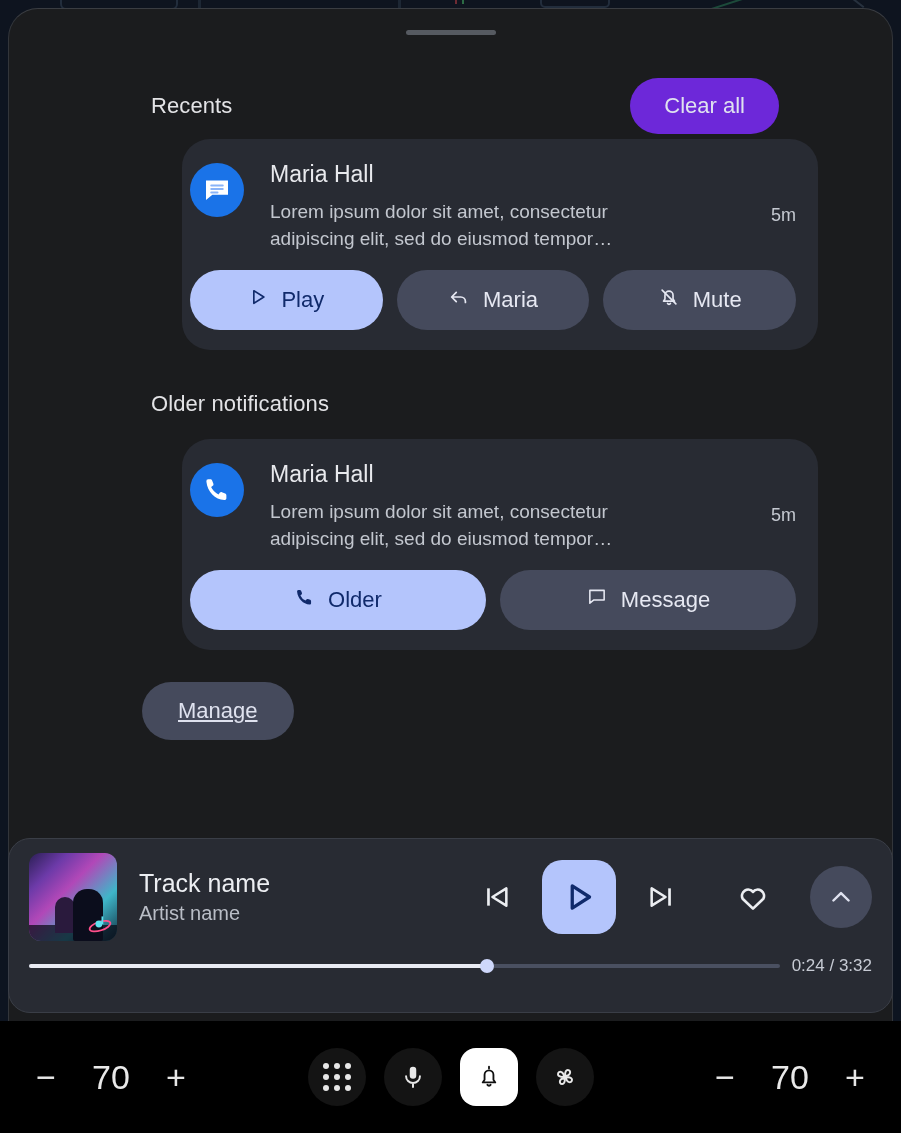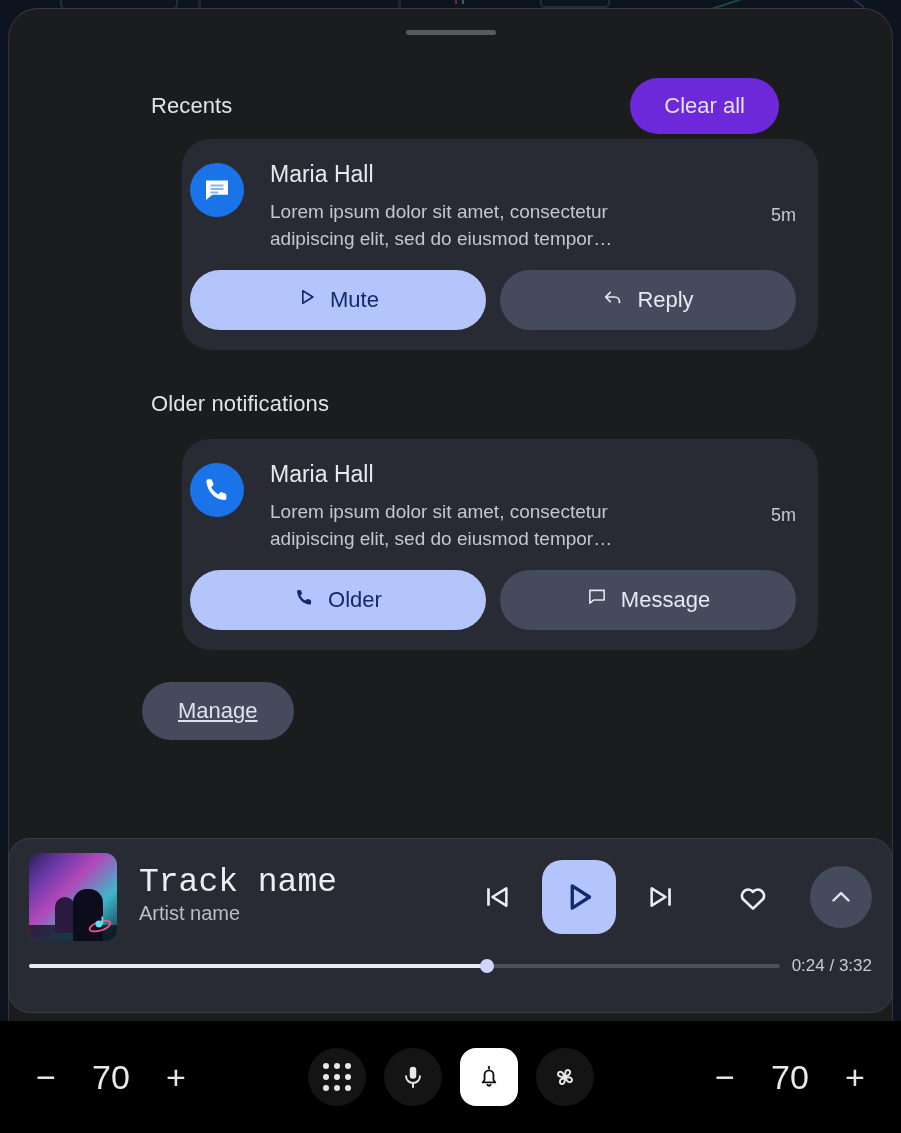--- a/index.html
+++ b/index.html
@@ -122,21 +122,21 @@
   }
   .aa-silhouette2 {
     position:absolute; left:26px; bottom:8px; width:20px; height:36px;
     background:#2a1a3d; border-radius:10px 10px 0 0;
   }
   .aa-ground { position:absolute; left:0; bottom:0; width:100%; height:16px; background:rgba(8,8,20,.72); }
   .aa-logo {
     position:absolute; right:4px; bottom:4px; width:26px; height:26px;
   }
   .media-meta { margin-left: 22px; flex: 1; }
-  .track-name { color: #eceef2; font-size: 33px; line-height: 30px; font-family: Liberation Mono, monospace; }
+  .track-name { color: #eceef2; font-size: 25px; line-height: 30px; }
   .artist-name { color: #b9bdc6; font-size: 20px; margin-top: 4px; }
   .media-controls { display: flex; align-items: center; gap: 0; }
   .mc { display:flex; align-items:center; justify-content:center; cursor:pointer; }
   .mc-prev, .mc-next { width: 62px; height: 62px; }
   .mc-play {
     width: 74px; height: 74px; border-radius: 20px; background: #b4c5fc;
     margin: 0 14px;
   }
   .mc-fav { width: 66px; height: 66px; margin-left: 28px; }
   .mc-expand {
@@ -229,29 +229,39 @@
           <div class="card-time">5m</div>
         </div>
       </div>
       <div class="actions">
         <button class="action-btn primary">
           <span>
             <svg width="20" height="20" viewBox="0 0 24 24" aria-hidden="true">
               <path d="M7 4.5l12 7.5-12 7.5z" fill="none" stroke="#102a6b" stroke-width="2" stroke-linejoin="round"></path>
             </svg>
           </span>
-          <span>Mute</span>
+          <span>Play</span>
         </button>
         <button class="action-btn secondary">
           <span>
             <svg width="22" height="22" viewBox="0 0 24 24" aria-hidden="true">
               <path d="M9 7L4 12l5 5M4 12h10a5 5 0 015 5v1" fill="none" stroke="#e6e8f2" stroke-width="1.9" stroke-linecap="round" stroke-linejoin="round"></path>
             </svg>
           </span>
-          <span>Reply</span>
+          <span>Maria</span>
+        </button>
+        <button class="action-btn secondary">
+          <span>
+            <svg width="22" height="22" viewBox="0 0 24 24" aria-hidden="true">
+              <path d="M6 16.5h12l-1.6-2.2V10a4.4 4.4 0 00-8.8 0v4.3z" fill="none" stroke="#e6e8f2" stroke-width="1.8" stroke-linejoin="round"></path>
+              <path d="M10.4 19a1.8 1.8 0 003.2 0" fill="none" stroke="#e6e8f2" stroke-width="1.8" stroke-linecap="round"></path>
+              <path d="M4.5 4.5l15 15" stroke="#e6e8f2" stroke-width="1.8" stroke-linecap="round"></path>
+            </svg>
+          </span>
+          <span>Mute</span>
         </button>
       </div>
     </div>
 
     <div class="section-row" style="top:382px;">
       <div class="section-title">Older notifications</div>
     </div>
 
     <div class="card" style="top:430px;">
       <div class="card-top">

